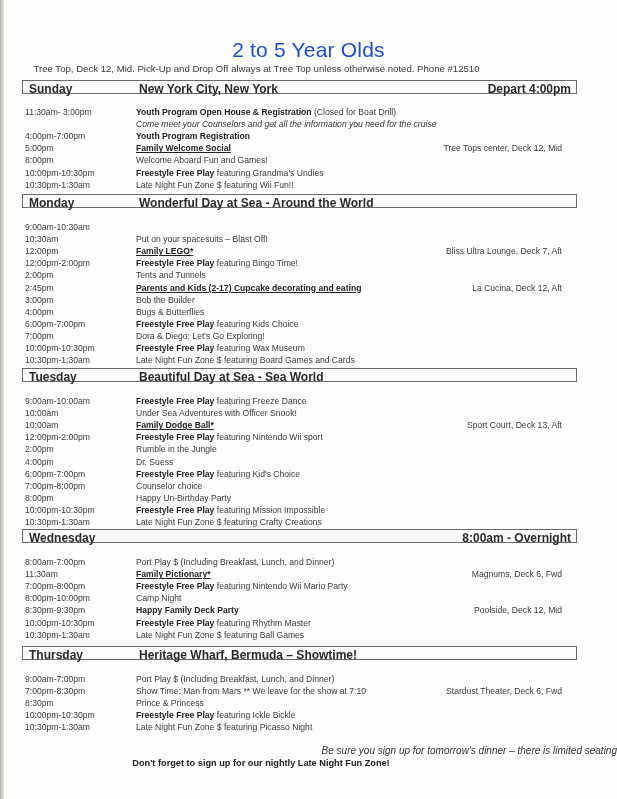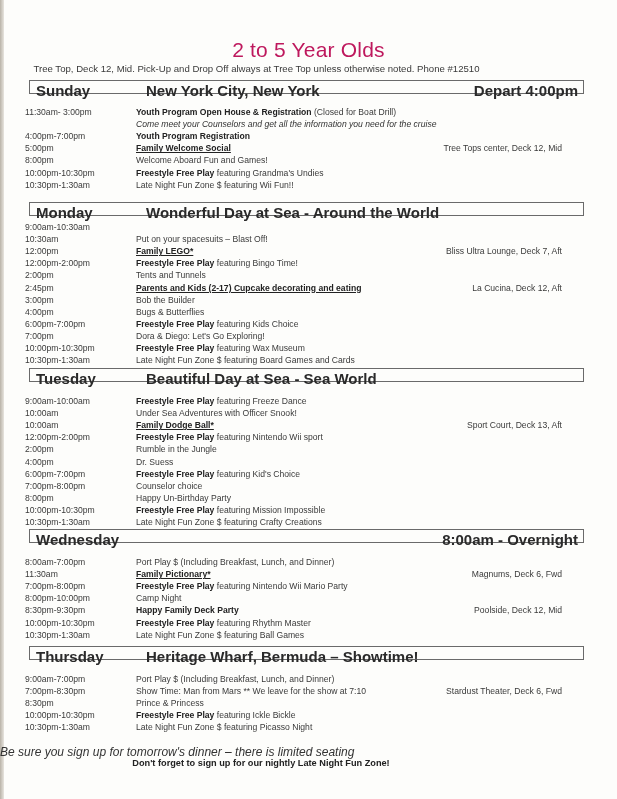--- a/index.html
+++ b/index.html
@@ -9,48 +9,48 @@
     font-family: "Liberation Sans", sans-serif;
     color: #2a2a2a;
     position: relative;
   }
   .leftedge {
     position: absolute; left: 0; top: 0; width: 4px; height: 799px;
     background: linear-gradient(to right, #b9b3a8, #e8e5df);
   }
   .title {
     position: absolute; top: 38px; left: 0; width: 617px;
-    text-align: center; font-size: 21px; color: #be185d; letter-spacing: 0.2px;
+    text-align: center; font-size: 21px; color: #1d4ed8; letter-spacing: 0.2px;
   }
   .subtitle {
     position: absolute; top: 63px; left: 0; width: 513px;
     text-align: center; font-size: 9.6px; color: #3a3a3a;
   }
   .dayhdr {
-    position: absolute; left: 29px; width: 555px; height: 14px;
+    position: absolute; left: 22px; width: 555px; height: 14px;
     border: 1px solid #6a6a6a;
-    font-size: 15px; font-weight: bold; color: #2a2a2a;
+    font-size: 12px; font-weight: bold; color: #2a2a2a;
     box-sizing: border-box;
   }
   .dayhdr .dname { position: absolute; left: 6px; top: 1px; }
   .dayhdr .dport { position: absolute; left: 116px; top: 1px; }
   .dayhdr .dright { position: absolute; right: 5px; top: 1px; }
   .row {
     position: absolute; left: 0; width: 617px; height: 12px;
     font-size: 8.6px; color: #3a3a3a; white-space: nowrap;
   }
   .row .t { position: absolute; left: 25px; }
   .row .a { position: absolute; left: 136px; }
   .row .l { position: absolute; right: 55px; }
   .row .a b { color: #222; }
   .row .a .u { font-weight: bold; text-decoration: underline; color: #222; }
   .row .a i { color: #333; }
   .note1 {
     position: absolute; top: 745px; left: 0; width: 617px;
-    text-align: left; font-size: 12px; font-style: italic; color: #333;
+    text-align: right; font-size: 10px; font-style: italic; color: #333;
   }
   .note2 {
     position: absolute; top: 758px; left: 0; width: 522px;
     text-align: center; font-size: 9.2px; font-weight: bold; color: #222;
   }
 </style>
 </head>
 <body>
 
 <div class="leftedge"></div>
@@ -85,21 +85,21 @@
       <span class="a">Welcome Aboard Fun and Games!</span>
     </div>
     <div class="row" style="top: 167.5px;">
       <span class="t">10:00pm-10:30pm</span>
       <span class="a"><b>Freestyle Free Play</b> featuring Grandma's Undies</span>
     </div>
     <div class="row" style="top: 179.6px;">
       <span class="t">10:30pm-1:30am</span>
       <span class="a">Late Night Fun Zone $ featuring Wii Fun!!</span>
     </div>
-    <div class="dayhdr" style="top: 194px; margin-top: 8px;">
+    <div class="dayhdr" style="top: 194px;">
       <span class="dname">Monday</span>
       <span class="dport">Wonderful Day at Sea - Around the World</span>
     </div>
     <div class="row" style="top: 222px;">
       <span class="t">9:00am-10:30am</span>
     </div>
     <div class="row" style="top: 234.1px;">
       <span class="t">10:30am</span>
       <span class="a">Put on your spacesuits – Blast Off!</span>
     </div>

